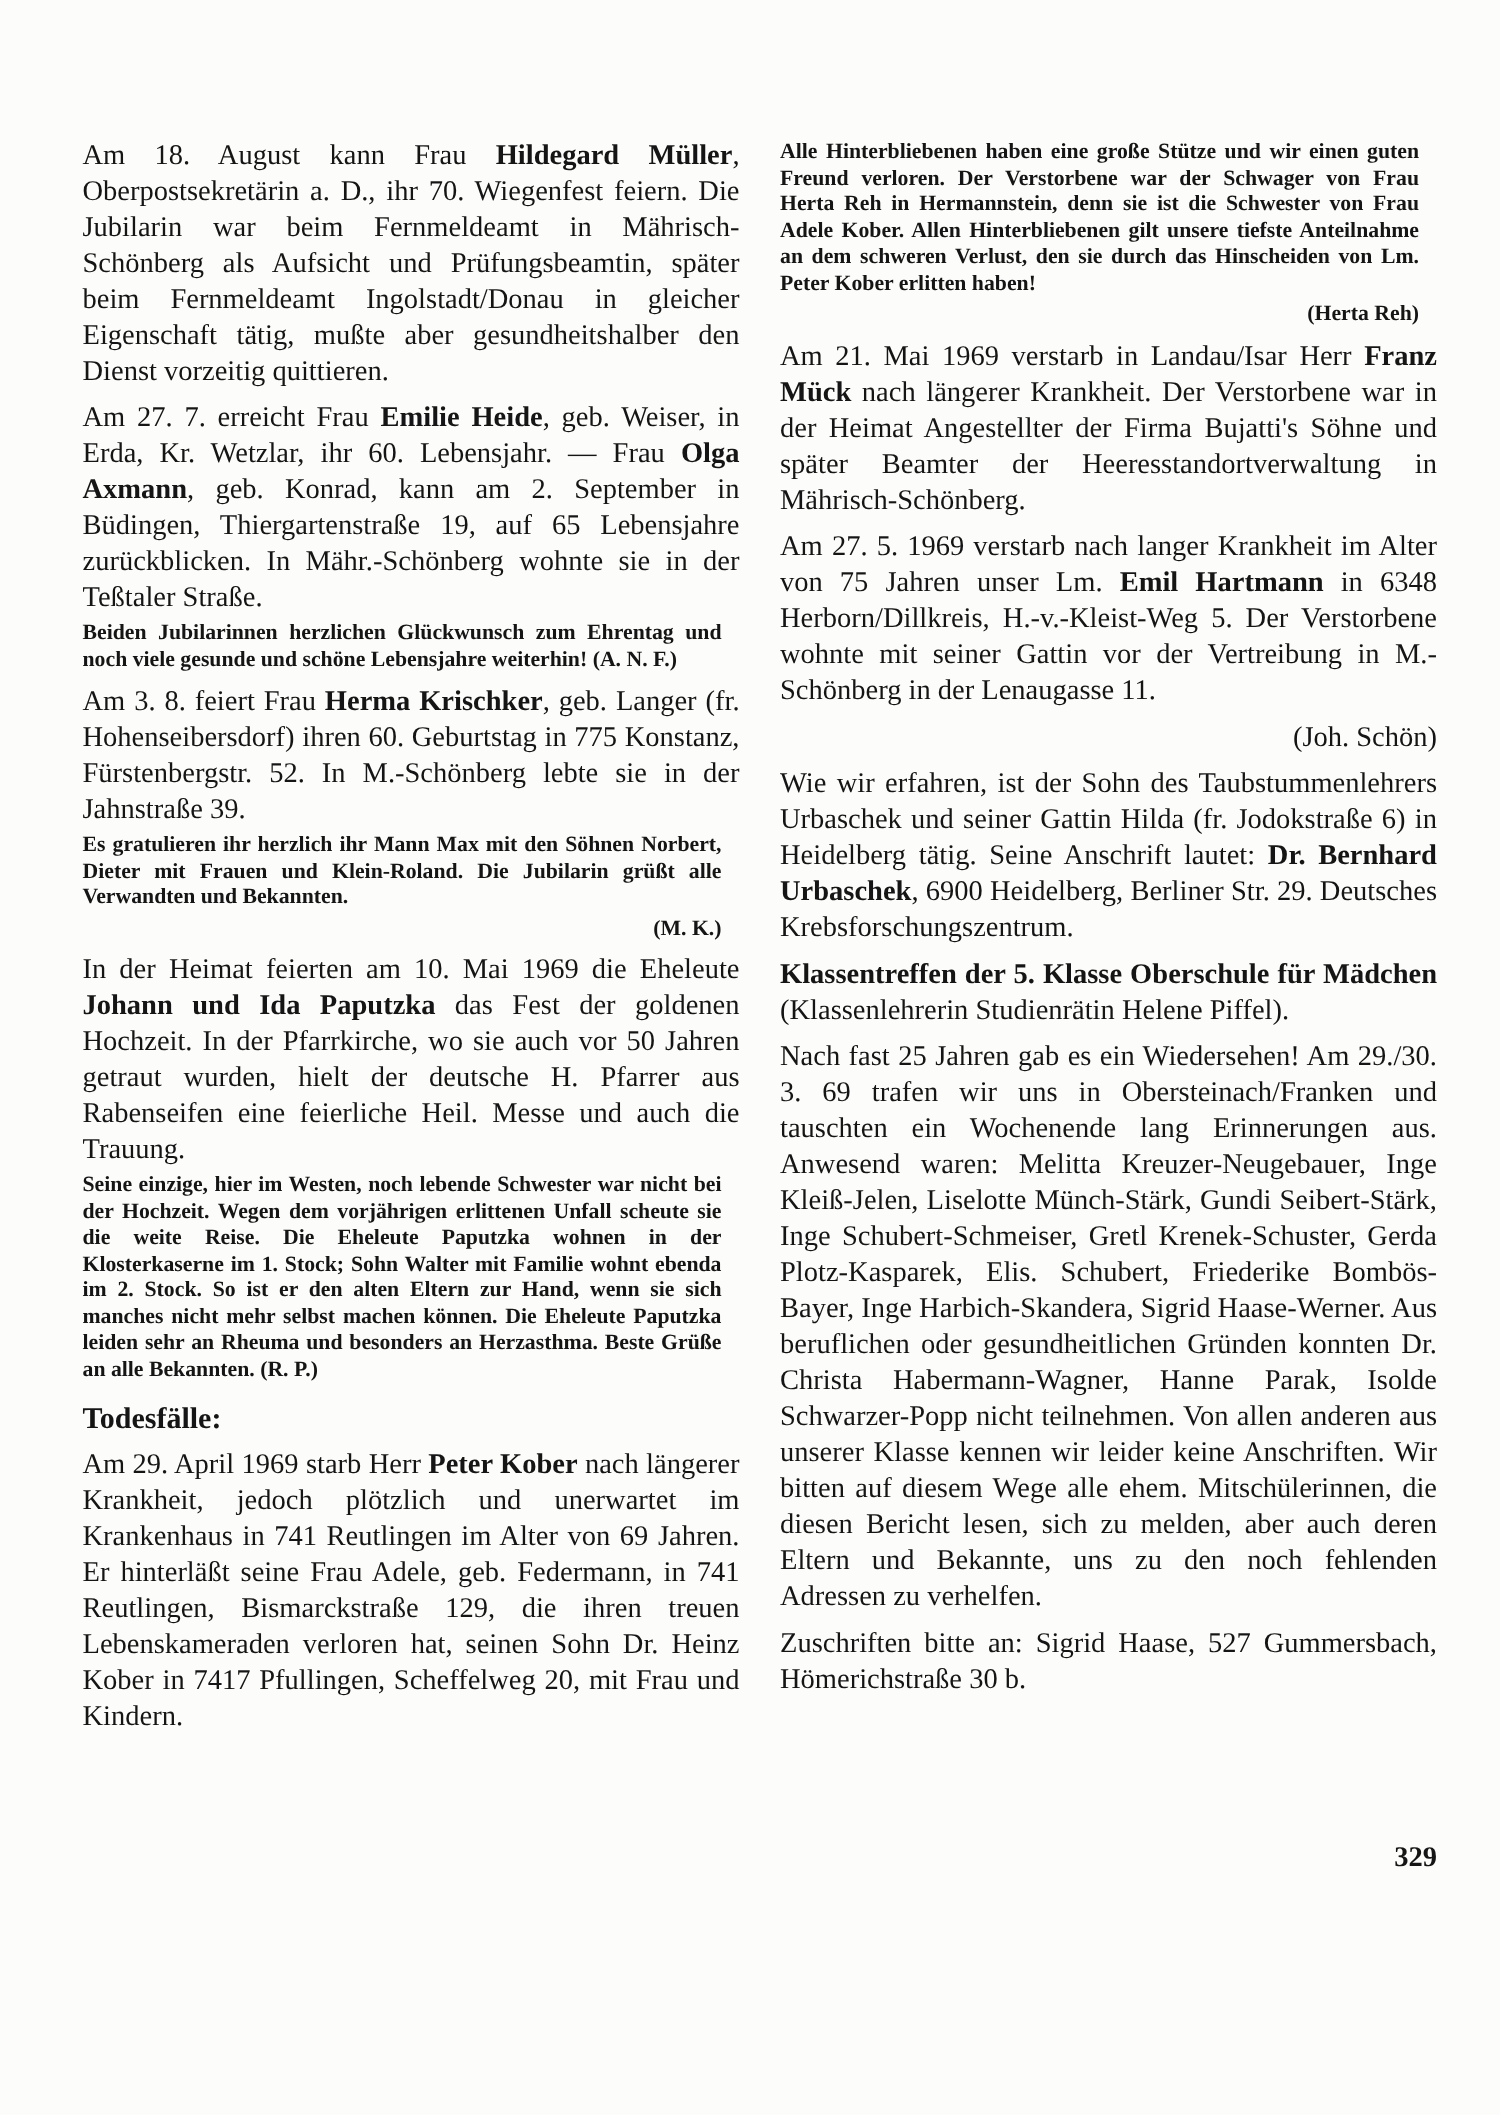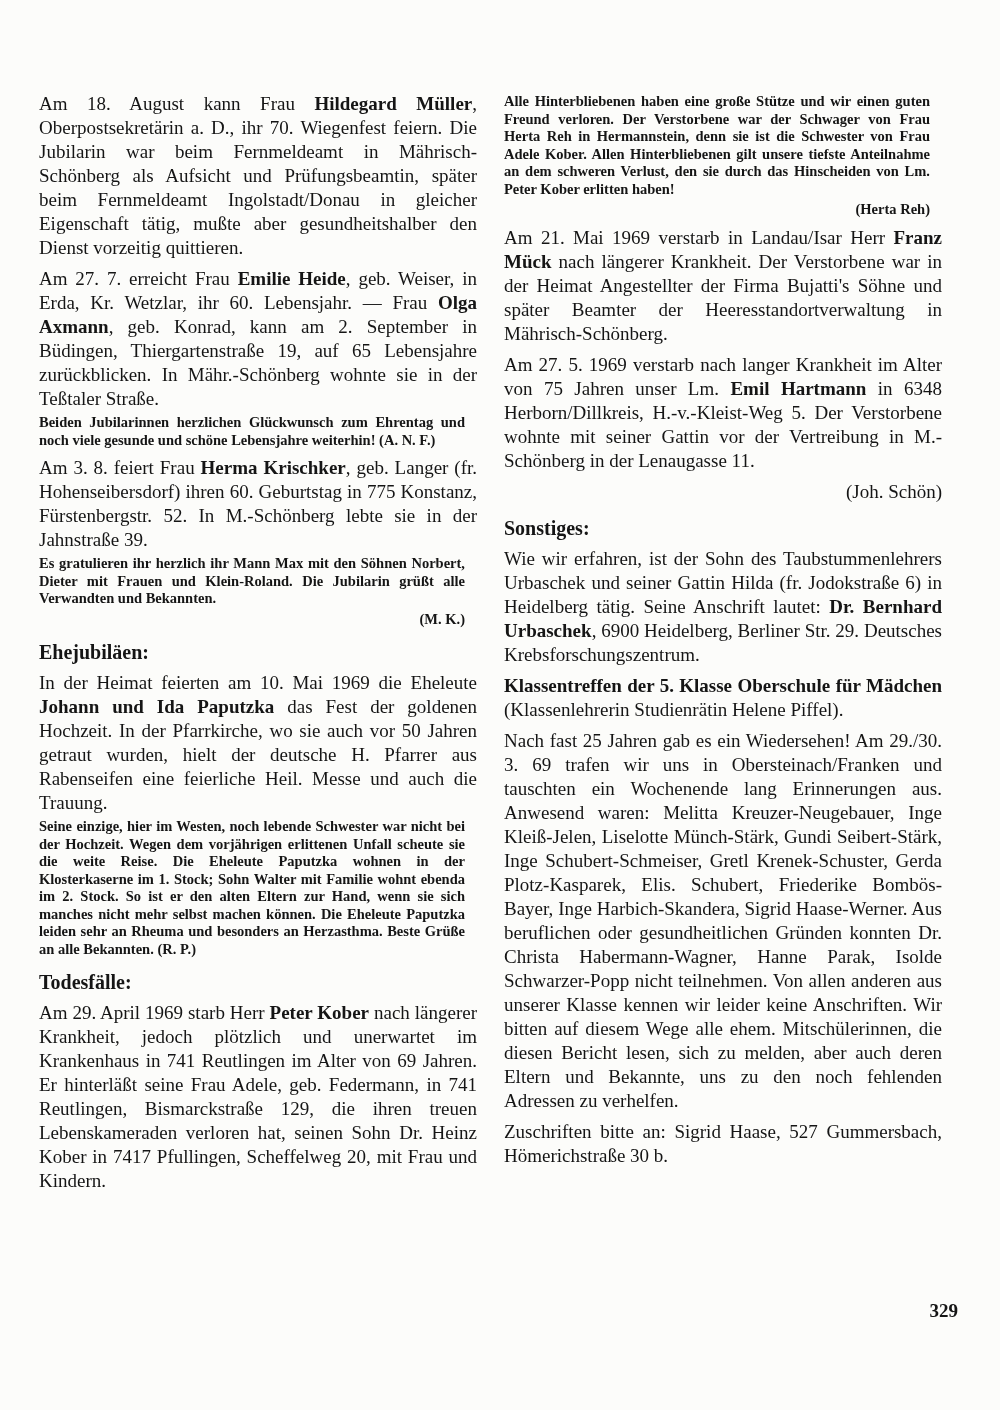--- a/index.html
+++ b/index.html
@@ -8,21 +8,21 @@
     width: 1000px;
     height: 1410px;
     background: #fcfcfa;
     color: #151515;
     font-family: "Liberation Serif", "DejaVu Serif", serif;
   }
   .page {
     position: relative;
     width: 1000px;
     height: 1410px;
-    padding: 92px 42px 0 39px;
+    padding: 92px 42px 0 55px;
   }
   .columns {
     display: flex;
     gap: 27px;
   }
   .col {
     width: 438px;
     flex: 0 0 438px;
     hyphens: auto;
   }
@@ -45,53 +45,51 @@
     line-height: 24px;
     font-weight: bold;
     text-align: left;
     margin: 12px 0 7px 0;
   }
   p.align-right { text-align: right; }
   p.small.align-right { margin-top: -4px; }
   .b { font-weight: bold; }
   .page-number {
     position: absolute;
-    top: 1300px;
+    top: 1228px;
     left: 912px;
     width: 46px;
     font-size: 19px;
     font-weight: bold;
     text-align: right;
   }
 </style>
 </head>
 <body>
 
 <div class="page">
   <div class="columns">
     <div class="col">
         <p class="body"><span>Am 18. August kann Frau </span><span class="b">Hildegard Müller</span><span>, Oberpostsekretärin a. D., ihr 70. Wiegenfest feiern. Die Jubilarin war beim Fernmeldeamt in Mährisch-Schönberg als Aufsicht und Prüfungsbeamtin, später beim Fernmeldeamt Ingolstadt/Donau in gleicher Eigenschaft tätig, mußte aber gesundheitshalber den Dienst vorzeitig quittieren.</span></p>
         <p class="body"><span>Am 27. 7. erreicht Frau </span><span class="b">Emilie Heide</span><span>, geb. Weiser, in Erda, Kr. Wetzlar, ihr 60. Lebensjahr. — Frau </span><span class="b">Olga Axmann</span><span>, geb. Konrad, kann am 2. September in Büdingen, Thiergartenstraße 19, auf 65 Lebensjahre zurückblicken. In Mähr.-Schönberg wohnte sie in der Teßtaler Straße.</span></p>
         <p class="small"><span>Beiden Jubilarinnen herzlichen Glückwunsch zum Ehrentag und noch viele gesunde und schöne Lebensjahre weiterhin! (A. N. F.)</span></p>
         <p class="body"><span>Am 3. 8. feiert Frau </span><span class="b">Herma Krischker</span><span>, geb. Langer (fr. Hohenseibersdorf) ihren 60. Geburtstag in 775 Konstanz, Fürstenbergstr. 52. In M.-Schönberg lebte sie in der Jahnstraße 39.</span></p>
         <p class="small"><span>Es gratulieren ihr herzlich ihr Mann Max mit den Söhnen Norbert, Dieter mit Frauen und Klein-Roland. Die Jubilarin grüßt alle Verwandten und Bekannten.</span></p>
         <p class="small align-right"><span>(M. K.)</span></p>
-        <p class="heading"><span>Ehejubiläen:</span></p>
         <p class="body"><span>In der Heimat feierten am 10. Mai 1969 die Eheleute </span><span class="b">Johann und Ida Paputzka</span><span> das Fest der goldenen Hochzeit. In der Pfarrkirche, wo sie auch vor 50 Jahren getraut wurden, hielt der deutsche H. Pfarrer aus Rabenseifen eine feierliche Heil. Messe und auch die Trauung.</span></p>
         <p class="small"><span>Seine einzige, hier im Westen, noch lebende Schwester war nicht bei der Hochzeit. Wegen dem vorjährigen erlittenen Unfall scheute sie die weite Reise. Die Eheleute Paputzka wohnen in der Klosterkaserne im 1. Stock; Sohn Walter mit Familie wohnt ebenda im 2. Stock. So ist er den alten Eltern zur Hand, wenn sie sich manches nicht mehr selbst machen können. Die Eheleute Paputzka leiden sehr an Rheuma und besonders an Herzasthma. Beste Grüße an alle Bekannten. (R. P.)</span></p>
         <p class="heading"><span>Todesfälle:</span></p>
         <p class="body"><span>Am 29. April 1969 starb Herr </span><span class="b">Peter Kober</span><span> nach längerer Krankheit, jedoch plötzlich und unerwartet im Krankenhaus in 741 Reutlingen im Alter von 69 Jahren. Er hinterläßt seine Frau Adele, geb. Federmann, in 741 Reutlingen, Bismarckstraße 129, die ihren treuen Lebenskameraden verloren hat, seinen Sohn Dr. Heinz Kober in 7417 Pfullingen, Scheffelweg 20, mit Frau und Kindern.</span></p>
       </div>
     <div class="col">
         <p class="small"><span>Alle Hinterbliebenen haben eine große Stütze und wir einen guten Freund verloren. Der Verstorbene war der Schwager von Frau Herta Reh in Hermannstein, denn sie ist die Schwester von Frau Adele Kober. Allen Hinterbliebenen gilt unsere tiefste Anteilnahme an dem schweren Verlust, den sie durch das Hinscheiden von Lm. Peter Kober erlitten haben!</span></p>
         <p class="small align-right"><span>(Herta Reh)</span></p>
         <p class="body"><span>Am 21. Mai 1969 verstarb in Landau/Isar Herr </span><span class="b">Franz Mück</span><span> nach längerer Krankheit. Der Verstorbene war in der Heimat Angestellter der Firma Bujatti's Söhne und später Beamter der Heeresstandortverwaltung in Mährisch-Schönberg.</span></p>
         <p class="body"><span>Am 27. 5. 1969 verstarb nach langer Krankheit im Alter von 75 Jahren unser Lm. </span><span class="b">Emil Hartmann</span><span> in 6348 Herborn/Dillkreis, H.-v.-Kleist-Weg 5. Der Verstorbene wohnte mit seiner Gattin vor der Vertreibung in M.-Schönberg in der Lenaugasse 11.</span></p>
         <p class="body align-right"><span>(Joh. Schön)</span></p>
-        <p class="heading"><span>Sonstiges:</span></p>
         <p class="body"><span>Wie wir erfahren, ist der Sohn des Taubstummenlehrers Urbaschek und seiner Gattin Hilda (fr. Jodokstraße 6) in Heidelberg tätig. Seine Anschrift lautet: </span><span class="b">Dr. Bernhard Urbaschek</span><span>, 6900 Heidelberg, Berliner Str. 29. Deutsches Krebsforschungszentrum.</span></p>
         <p class="body"><span class="b">Klassentreffen der 5. Klasse Oberschule für Mädchen</span><span> (Klassenlehrerin Studienrätin Helene Piffel).</span></p>
         <p class="body"><span>Nach fast 25 Jahren gab es ein Wiedersehen! Am 29./30. 3. 69 trafen wir uns in Obersteinach/Franken und tauschten ein Wochenende lang Erinnerungen aus. Anwesend waren: Melitta Kreuzer-Neugebauer, Inge Kleiß-Jelen, Liselotte Münch-Stärk, Gundi Seibert-Stärk, Inge Schubert-Schmeiser, Gretl Krenek-Schuster, Gerda Plotz-Kasparek, Elis. Schubert, Friederike Bombös-Bayer, Inge Harbich-Skandera, Sigrid Haase-Werner. Aus beruflichen oder gesundheitlichen Gründen konnten Dr. Christa Habermann-Wagner, Hanne Parak, Isolde Schwarzer-Popp nicht teilnehmen. Von allen anderen aus unserer Klasse kennen wir leider keine Anschriften. Wir bitten auf diesem Wege alle ehem. Mitschülerinnen, die diesen Bericht lesen, sich zu melden, aber auch deren Eltern und Bekannte, uns zu den noch fehlenden Adressen zu verhelfen.</span></p>
         <p class="body"><span>Zuschriften bitte an: Sigrid Haase, 527 Gummersbach, Hömerichstraße 30 b.</span></p>
       </div>
   </div>
   <div class="page-number">329</div>
 </div>
 
 </body></html>

